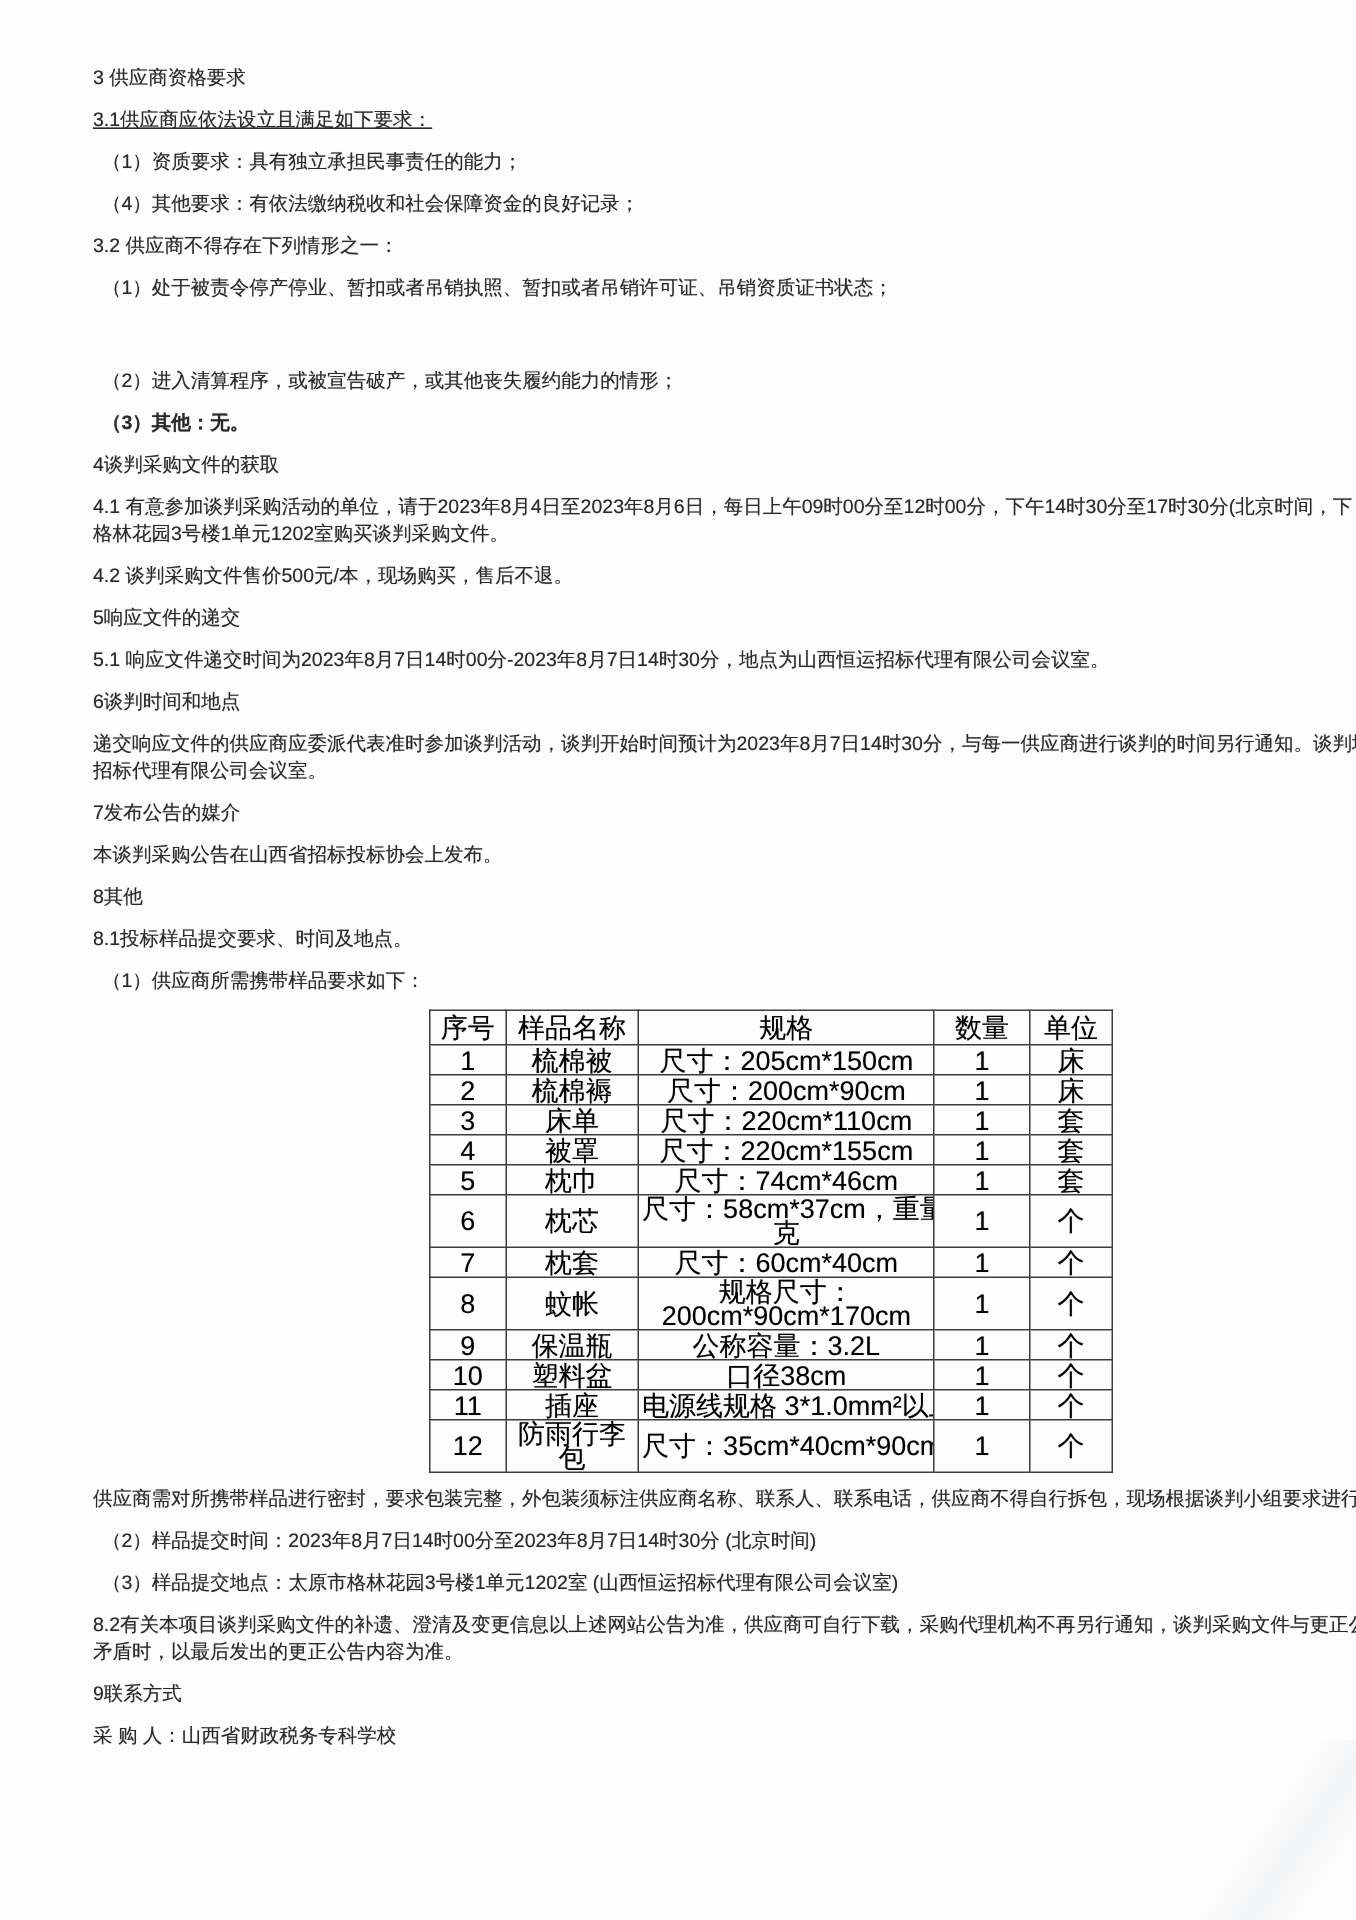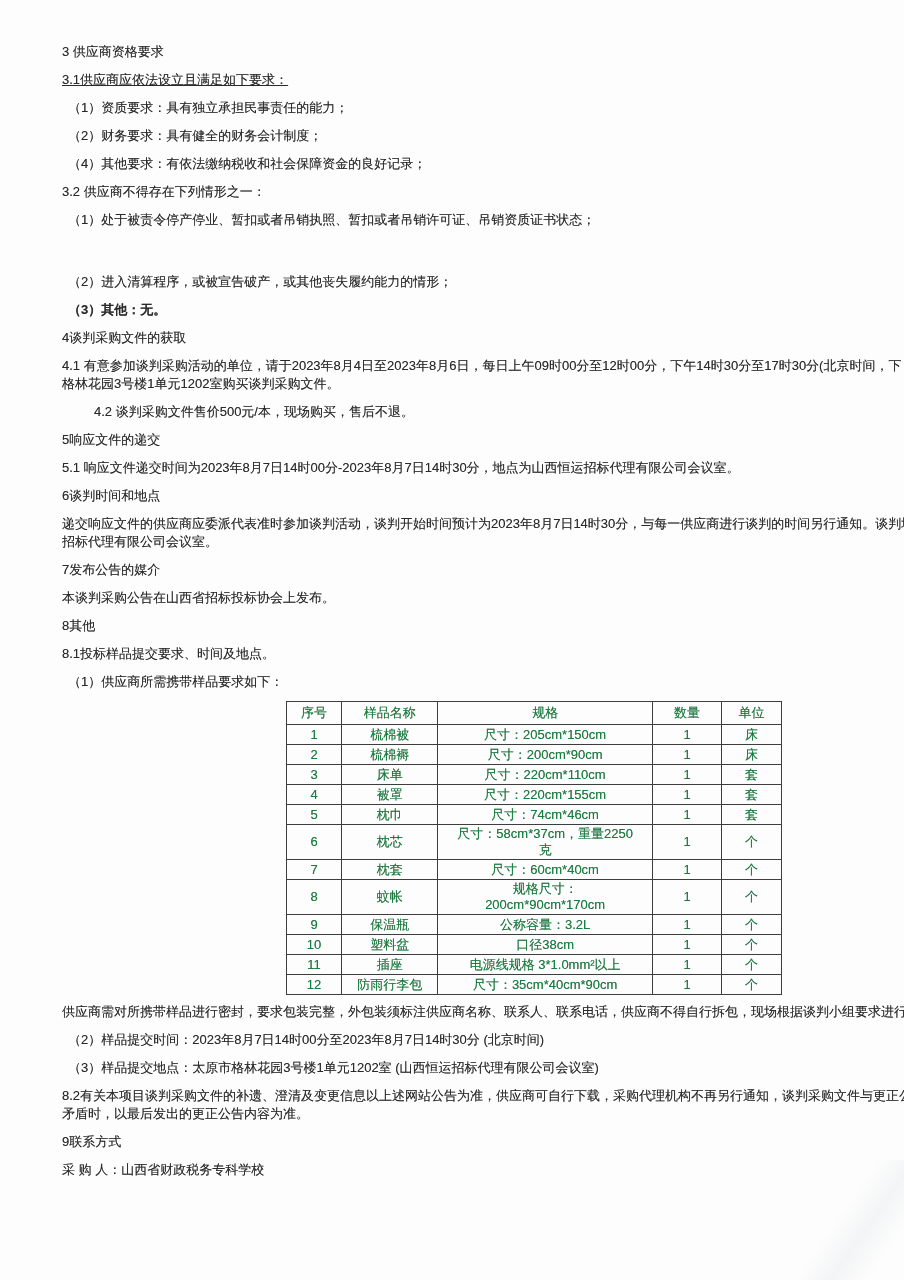--- a/index.html
+++ b/index.html
@@ -25,23 +25,23 @@
     height: 18px;
     line-height: 18px;
     white-space: pre;
     overflow: hidden;
     width: 842px;
   }
   .tbl-wrap { margin: 3px 0 8px 224px; }
   table.sample {
     border-collapse: collapse;
     table-layout: fixed;
-    width: 496px;
-    font-size: 13px;
-    color: #15803d;
+    width: 456px;
+    font-size: 18px;
+    color: #000000;
   }
   table.sample th, table.sample td {
     border: 1px solid #3d3d3d;
     padding: 1px 2px;
     line-height: 16px;
     text-align: center;
     font-weight: normal;
     overflow: hidden;
   }
   table.sample th { height: 20px; }
@@ -66,23 +66,20 @@
       <div class="para" style="padding-left: 0px;">
         <div class="line">3 供应商资格要求</div>
       </div>
       <div class="para" style="padding-left: 0px; text-decoration: underline;">
         <div class="line">3.1供应商应依法设立且满足如下要求：</div>
       </div>
       <div class="para" style="padding-left: 6px;">
         <div class="line">（1）资质要求：具有独立承担民事责任的能力；</div>
       </div>
       <div class="para" style="padding-left: 6px;">
-        <div class="line">（2）财务要求：具有健全的财务会计制度；</div>
-      </div>
-      <div class="para" style="padding-left: 6px;">
         <div class="line">（4）其他要求：有依法缴纳税收和社会保障资金的良好记录；</div>
       </div>
       <div class="para" style="padding-left: 0px;">
         <div class="line">3.2 供应商不得存在下列情形之一：</div>
       </div>
       <div class="para" style="padding-left: 6px;">
         <div class="line">（1）处于被责令停产停业、暂扣或者吊销执照、暂扣或者吊销许可证、吊销资质证书状态；</div>
       </div>
       <div class="para" style="padding-left: 6px; margin-top: 44px;">
         <div class="line">（2）进入清算程序，或被宣告破产，或其他丧失履约能力的情形；</div>
@@ -90,21 +87,21 @@
       <div class="para" style="padding-left: 6px; font-weight: bold;">
         <div class="line">（3）其他：无。</div>
       </div>
       <div class="para" style="padding-left: 0px;">
         <div class="line">4谈判采购文件的获取</div>
       </div>
       <div class="para" style="padding-left: 0px;">
         <div class="line">4.1 有意参加谈判采购活动的单位，请于2023年8月4日至2023年8月6日，每日上午09时00分至12时00分，下午14时30分至17时30分(北京时间，下</div>
         <div class="line">格林花园3号楼1单元1202室购买谈判采购文件。</div>
       </div>
-      <div class="para" style="padding-left: 0px; margin-left: 32px;">
+      <div class="para" style="padding-left: 0px;">
         <div class="line">4.2 谈判采购文件售价500元/本，现场购买，售后不退。</div>
       </div>
       <div class="para" style="padding-left: 0px;">
         <div class="line">5响应文件的递交</div>
       </div>
       <div class="para" style="padding-left: 0px;">
         <div class="line">5.1 响应文件递交时间为2023年8月7日14时00分-2023年8月7日14时30分，地点为山西恒运招标代理有限公司会议室。</div>
       </div>
       <div class="para" style="padding-left: 0px;">
         <div class="line">6谈判时间和地点</div>

